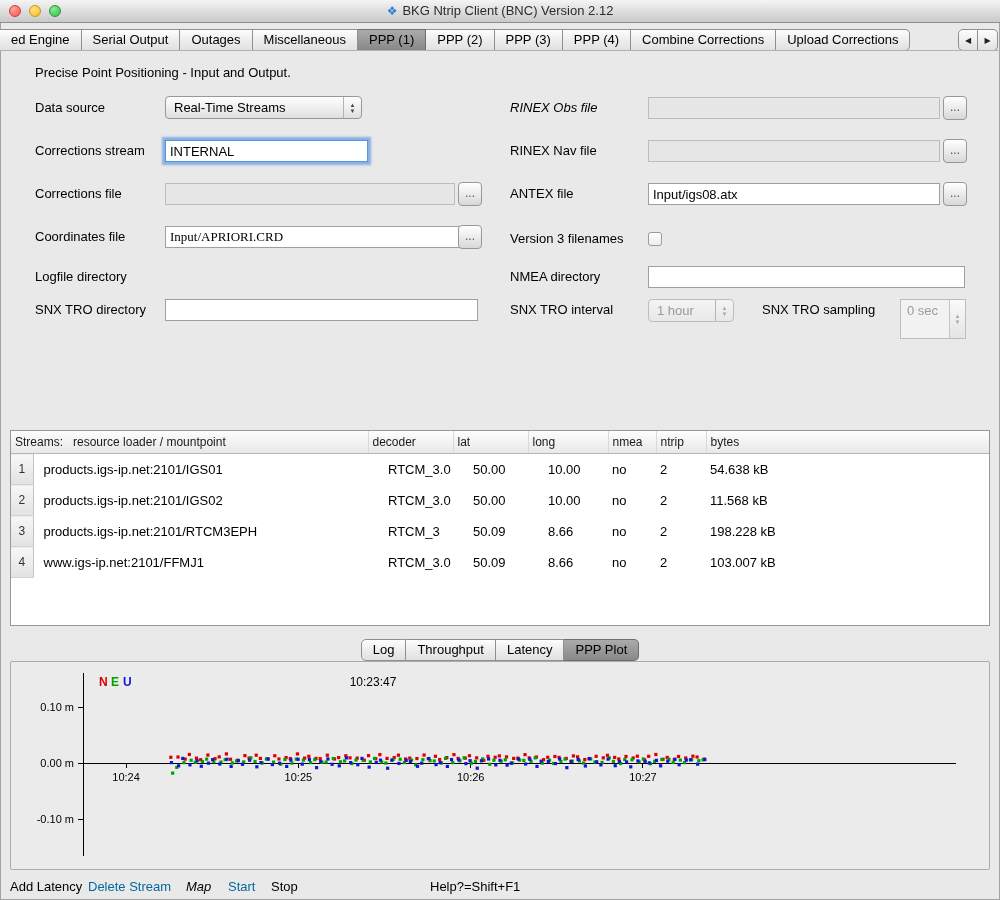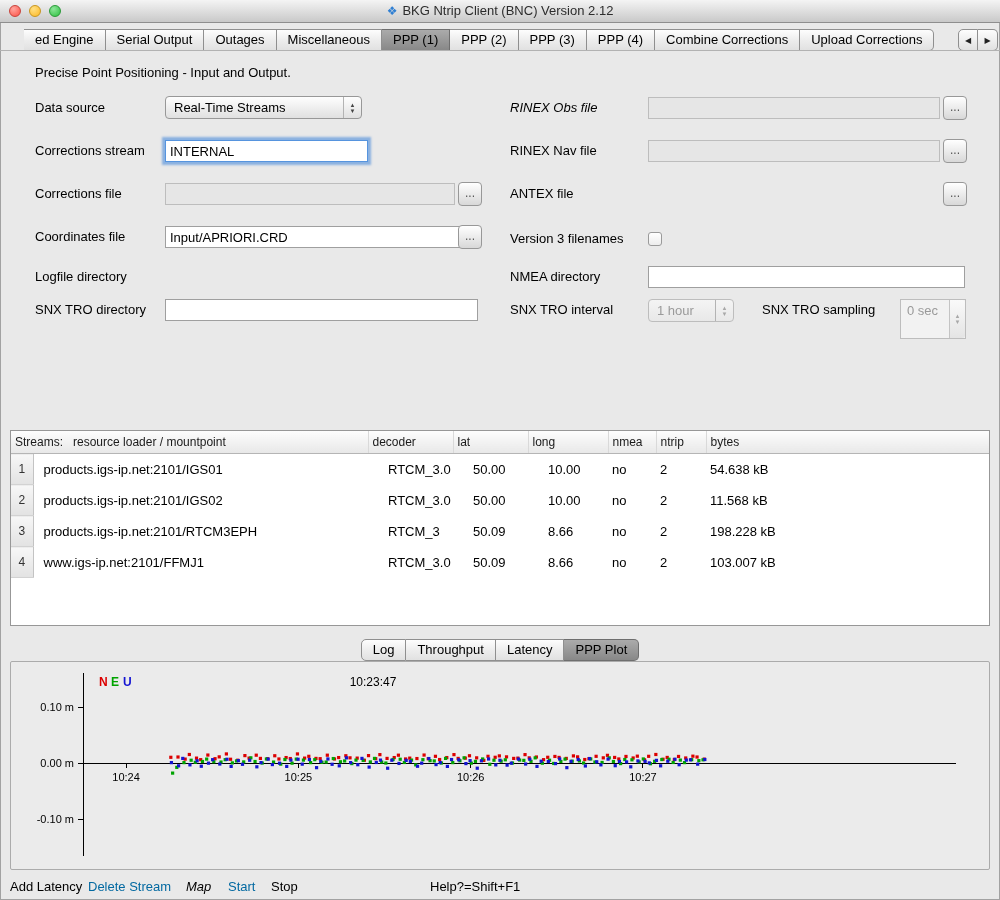--- a/index.html
+++ b/index.html
@@ -14,21 +14,21 @@
     background:linear-gradient(#f4f4f4,#c9c9c9); border-bottom:1px solid #8e8e8e; }
   .traffic { position:absolute; top:5px; width:12px; height:12px; border-radius:50%; box-sizing:border-box; }
   .tl-red    { left:9px;  background:radial-gradient(circle at 35% 30%, #ffa59e, #fd4f44); border:1px solid #c8433c; }
   .tl-yellow { left:29px; background:radial-gradient(circle at 35% 30%, #ffe084, #fdb824); border:1px solid #c9961f; }
   .tl-green  { left:49px; background:radial-gradient(circle at 35% 30%, #8ee69a, #2cc03f); border:1px solid #2a9a38; }
   .title-text { position:absolute; left:0; right:0; top:0; height:22px; line-height:22px;
     text-align:center; color:#2c2c2c; font-size:13px; }
   .app-icon { color:#2f7fd3; margin-right:5px; font-size:12px; }
 
   
-  .tabbar { position:absolute; top:29px; left:0; width:954px; height:22px; display:flex; overflow:hidden;margin-left:24px; }
+  .tabbar { position:absolute; top:29px; left:0; width:954px; height:22px; display:flex; overflow:hidden; }
   .tab { box-sizing:border-box; flex:0 0 auto; height:22px; line-height:20px; padding:0 11px;
     background:linear-gradient(#fdfdfd,#ececec 55%,#e1e1e1);
     border:1px solid #8f8f8f; border-left-width:0; font-size:13px; white-space:nowrap; cursor:default; }
   .tab.first-clipped { border-left-width:0; }
   .tab.selected { background:linear-gradient(#ababab,#888888); border-color:#6e6e6e; }
   .round-l { border-radius:5px 0 0 5px; border-left-width:1px; }
   .round-r { border-radius:0 5px 5px 0; }
   .tab-scroll { position:absolute; top:29px; right:2px; display:flex; }
   .tab-arrow { box-sizing:border-box; width:20px; height:22px; line-height:21px; text-align:center;
     font-size:8px; color:#222; background:linear-gradient(#fdfdfd,#e1e1e1);
@@ -129,37 +129,38 @@
   </div>
 
   <div class="flabel" style="left:35px; top:140px;">Corrections stream</div>
   <input class="txt focused" style="left: 165px; top: 140px; width: 203px;" value="INTERNAL">
 
   <div class="flabel" style="left:35px; top:183px;">Corrections file</div>
   <input class="txt dis" disabled="" style="left: 165px; top: 183px; width: 290px;" value="">
   <div class="browse" style="left:458px; top:182px;">...</div>
 
   <div class="flabel" style="left:35px; top:226px;">Coordinates file</div>
-  <input class="txt" style="left: 165px; top: 226px; width: 298px;" value="Input/APRIORI.CRD">
+  <input class="txt" style="left: 165px; top: 226px; width: 298px; font-family: Liberation Serif, serif;" value="Input/APRIORI.CRD">
   <div class="browse" style="left:458px; top:225px;">...</div>
 
   <div class="flabel" style="left:35px; top:266px;">Logfile directory</div>
 
   <div class="flabel" style="left:35px; top:299px;">SNX TRO directory</div>
   <input class="txt" style="left: 165px; top: 299px; width: 313px;" value="">
 
   <div class="flabel" style="left:510px; top:97px;font-style:italic;">RINEX Obs file</div>
   <input class="txt dis" disabled="" style="left: 648px; top: 97px; width: 292px;" value="">
   <div class="browse" style="left:943px; top:96px;">...</div>
 
   <div class="flabel" style="left:510px; top:140px;">RINEX Nav file</div>
   <input class="txt dis" disabled="" style="left: 648px; top: 140px; width: 292px;" value="">
   <div class="browse" style="left:943px; top:139px;">...</div>
 
   <div class="flabel" style="left:510px; top:183px;">ANTEX file</div>
+  <input class="txt" style="left: 648px; top: 183px; width: 292px;" value="Input/igs08.atx">
   <div class="browse" style="left:943px; top:182px;">...</div>
 
   <div class="flabel" style="left:510px; top:228px;">Version 3 filenames</div>
   <span class="checkbox" style="left:648px; top:232px;"></span>
 
   <div class="flabel" style="left:510px; top:266px;">NMEA directory</div>
   <input class="txt" style="left: 648px; top: 266px; width: 317px;" value="">
 
   <div class="flabel" style="left:510px; top:299px;">SNX TRO interval</div>
   <div class="popup dis" style="left:648px; top:299px; width:86px;">

